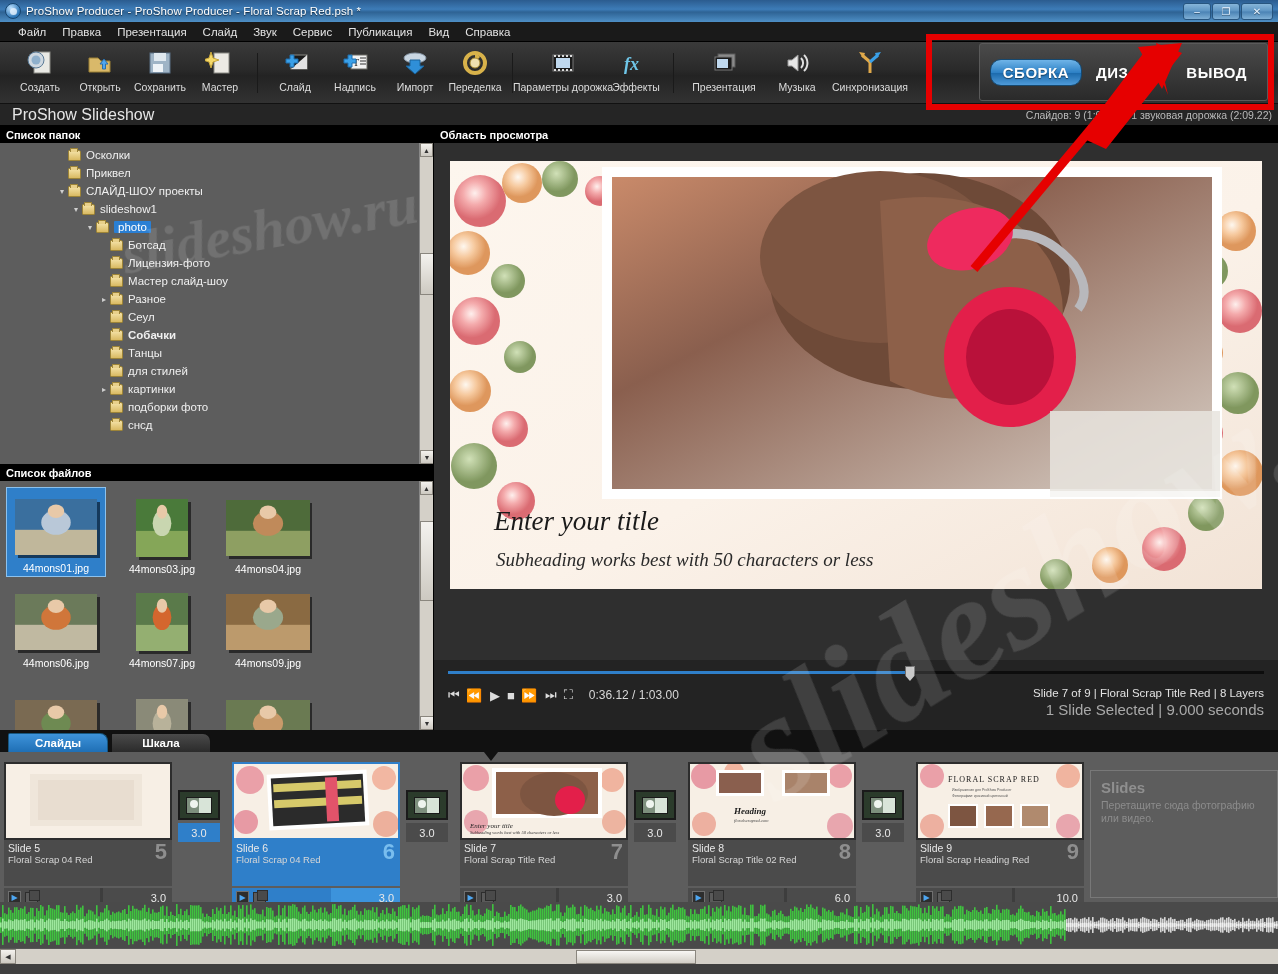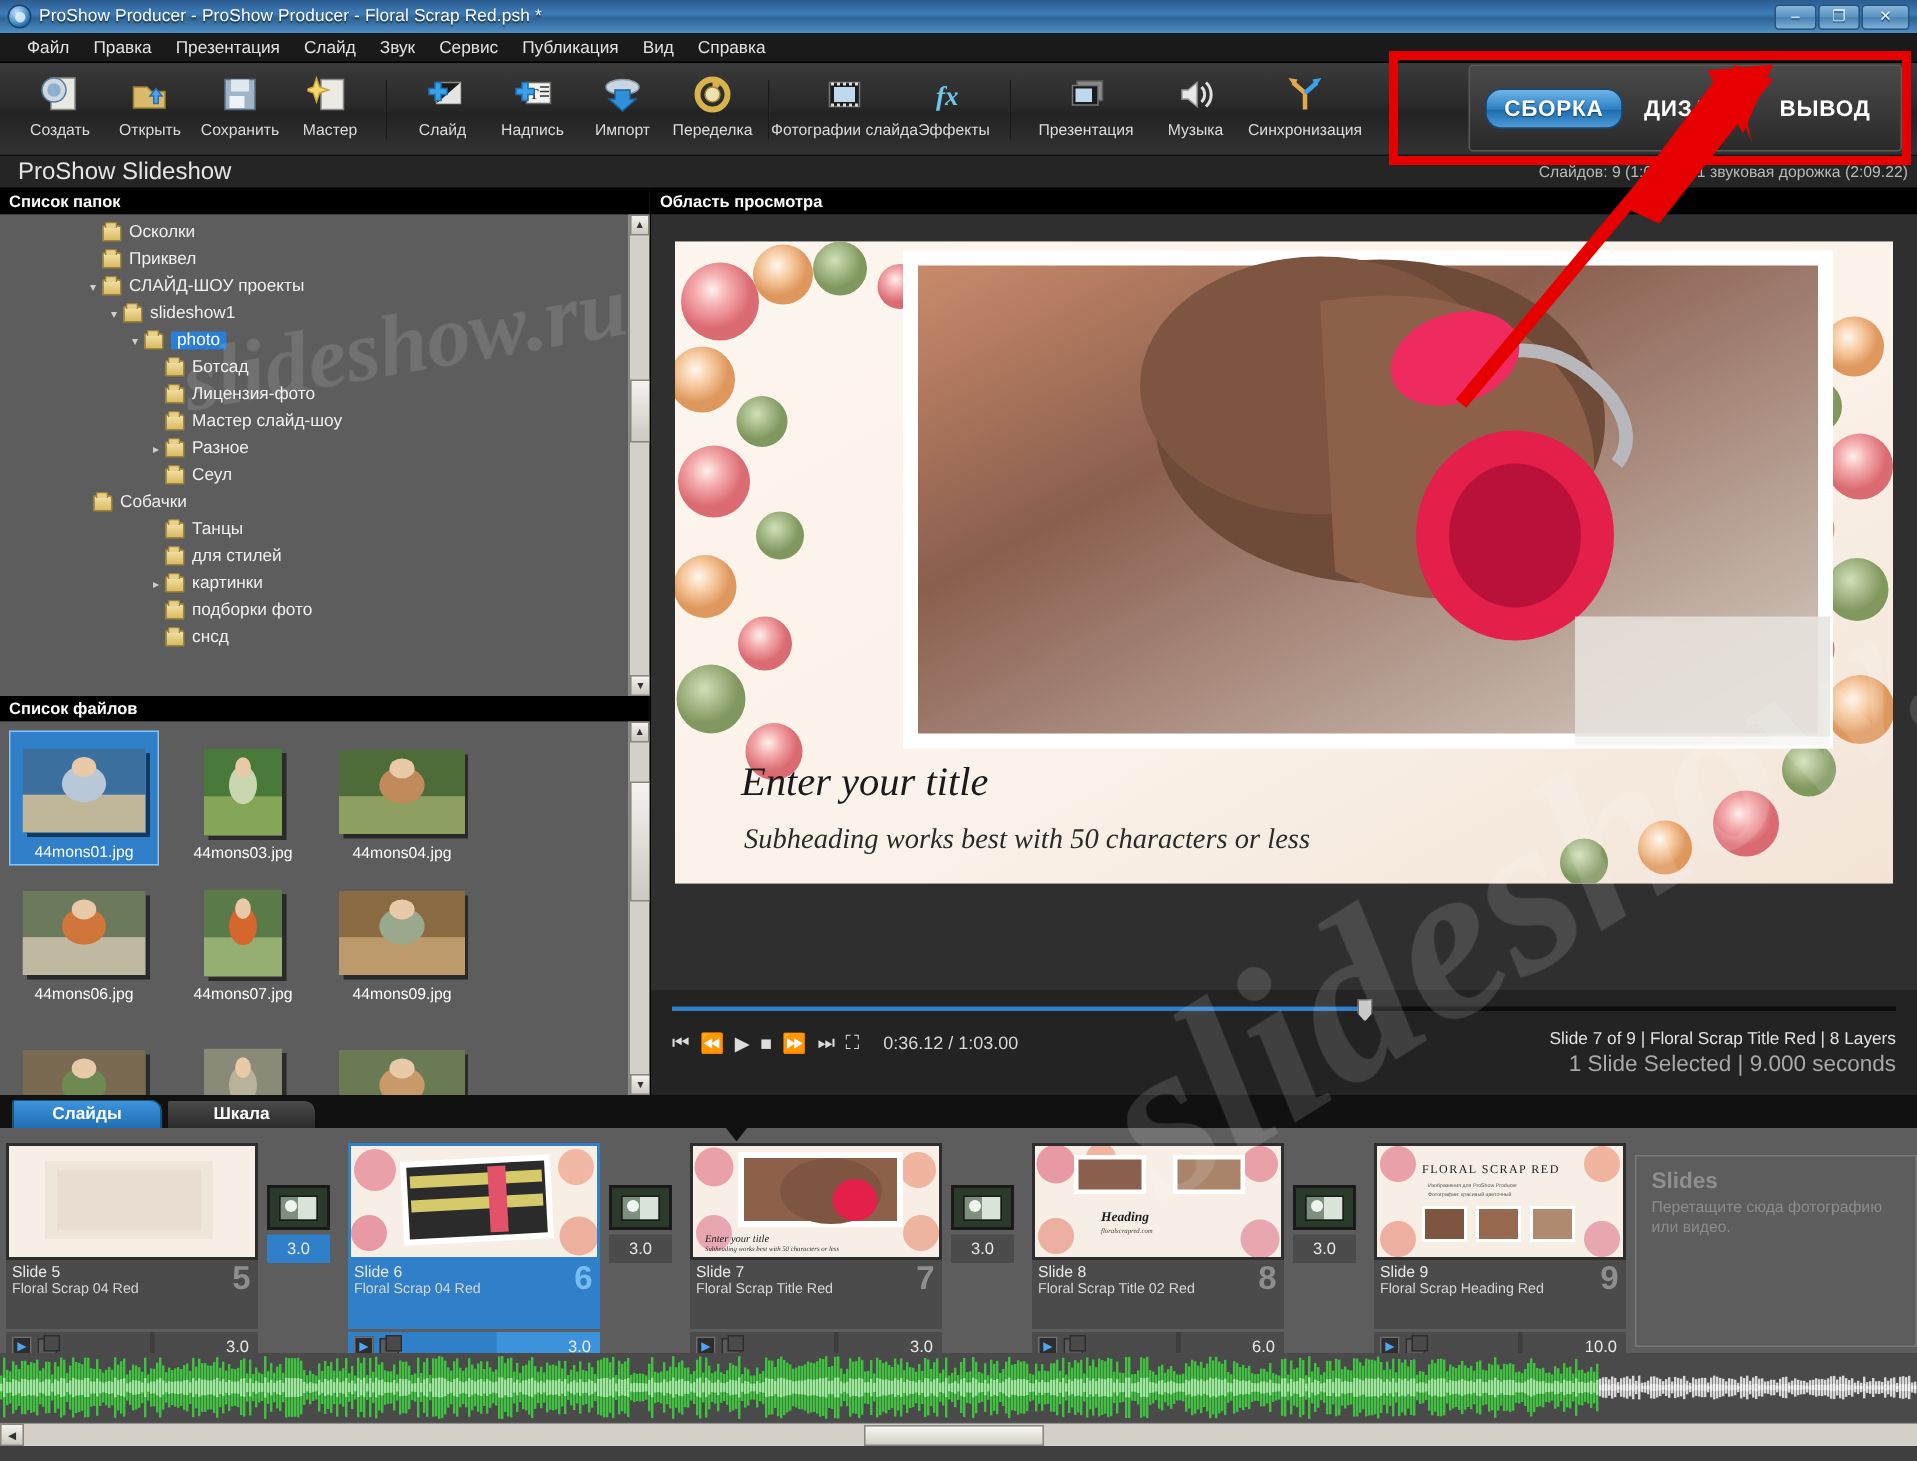--- a/index.html
+++ b/index.html
@@ -307,21 +307,21 @@
             <rect x="10" y="7" width="2" height="2" fill="#ddd"></rect>
             <rect x="10" y="21" width="2" height="2" fill="#ddd"></rect>
             <rect x="14" y="7" width="2" height="2" fill="#ddd"></rect>
             <rect x="14" y="21" width="2" height="2" fill="#ddd"></rect>
             <rect x="18" y="7" width="2" height="2" fill="#ddd"></rect>
             <rect x="18" y="21" width="2" height="2" fill="#ddd"></rect>
             <rect x="22" y="7" width="2" height="2" fill="#ddd"></rect>
             <rect x="22" y="21" width="2" height="2" fill="#ddd"></rect>
           </svg>
         </div>
-        <div class="lb">Фотографии слайда</div>
+        <div class="lb">Параметры дорожка</div>
       </div>
       <div class="tool">
         <div class="ic">
           <svg width="30" height="30" viewBox="0 0 30 30">
             <text x="3" y="22" font-size="18" font-style="italic" font-family="Liberation Serif" fill="#6fc6e8" font-weight="bold">fx</text>
           </svg>
         </div>
         <div class="lb">Эффекты</div>
       </div>
       <div class="tsep"></div>
@@ -421,21 +421,21 @@
           <div class="trow" style="padding-left: 98px;">
             <div class="arw">▸</div>
             <div class="fldr"></div>
             <span class="nm">Разное</span>
           </div>
           <div class="trow" style="padding-left: 98px;">
             <div class="arw"></div>
             <div class="fldr"></div>
             <span class="nm">Сеул</span>
           </div>
-          <div class="trow" style="padding-left: 50px;">
+          <div class="trow" style="padding-left: 98px; font-weight: bold;">
             <div class="arw"></div>
             <div class="fldr"></div>
             <span class="nm">Собачки</span>
           </div>
           <div class="trow" style="padding-left: 98px;">
             <div class="arw"></div>
             <div class="fldr"></div>
             <span class="nm">Танцы</span>
           </div>
           <div class="trow" style="padding-left: 98px;">

